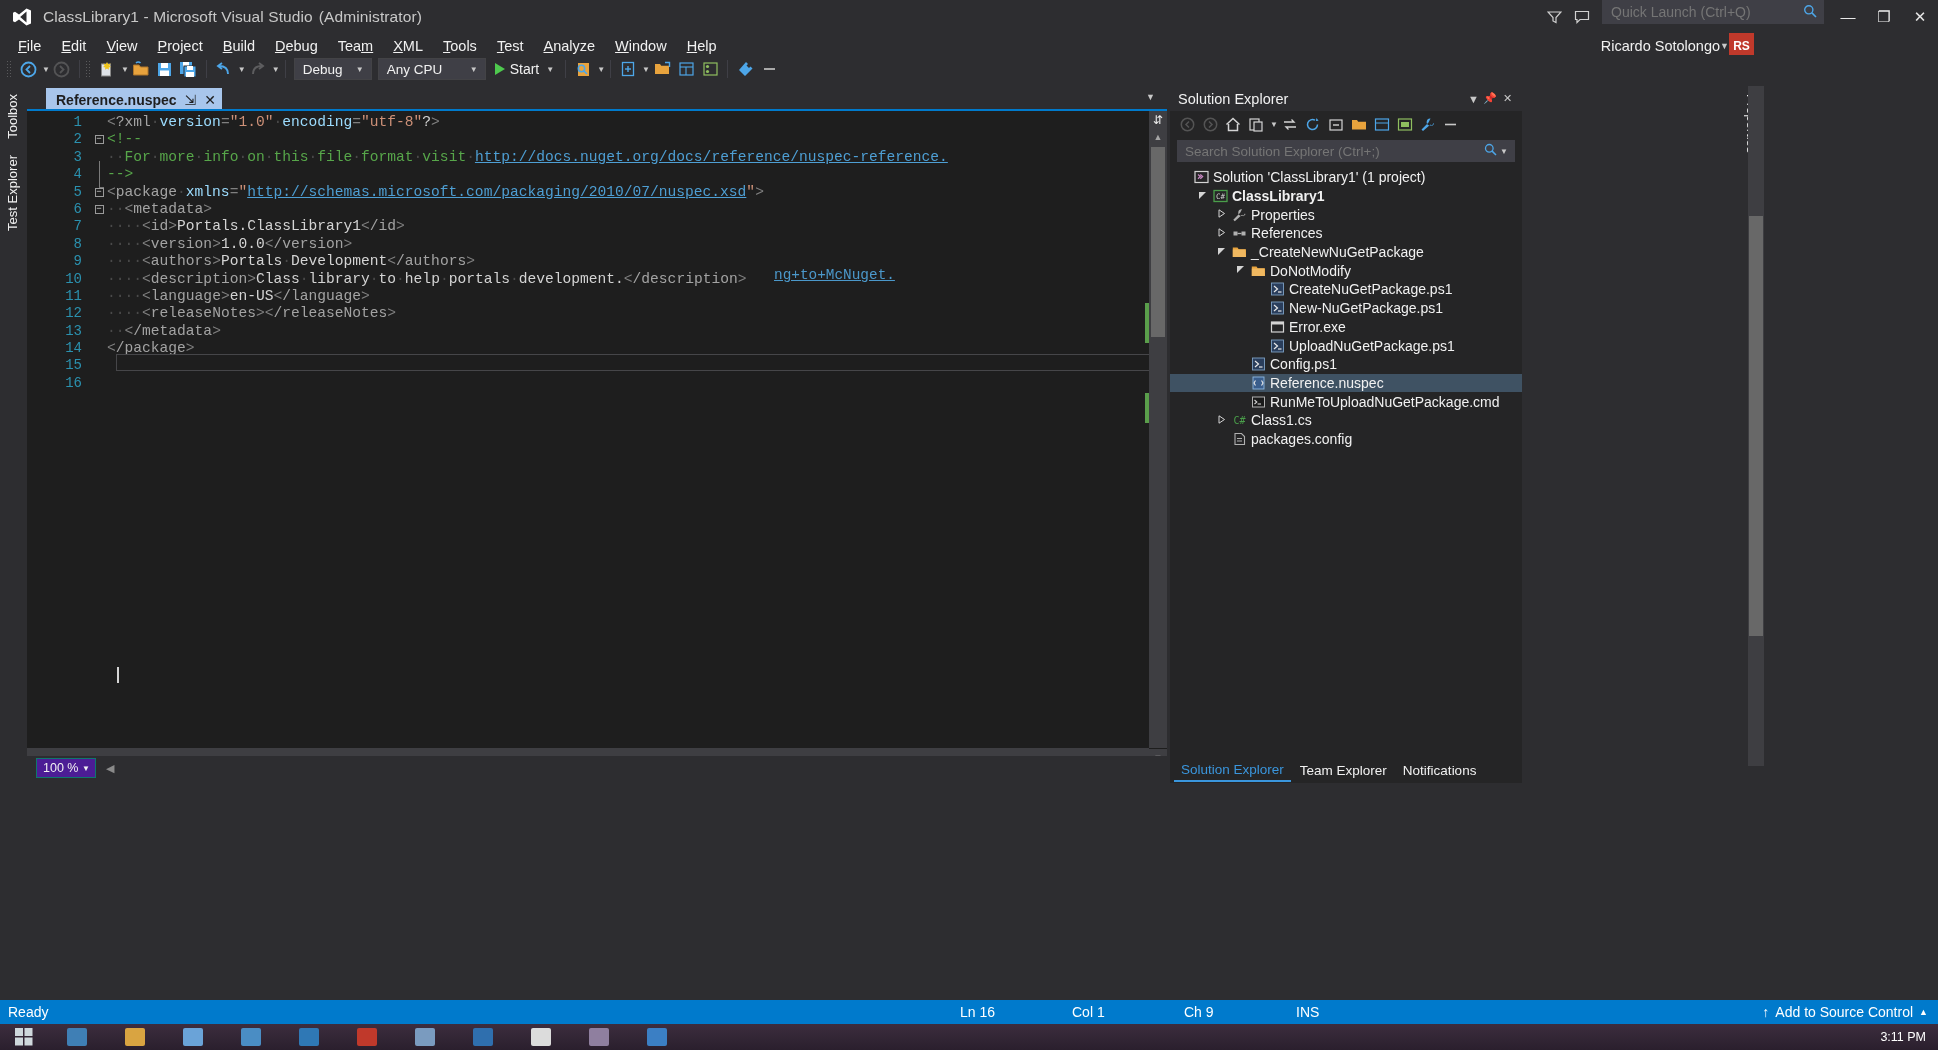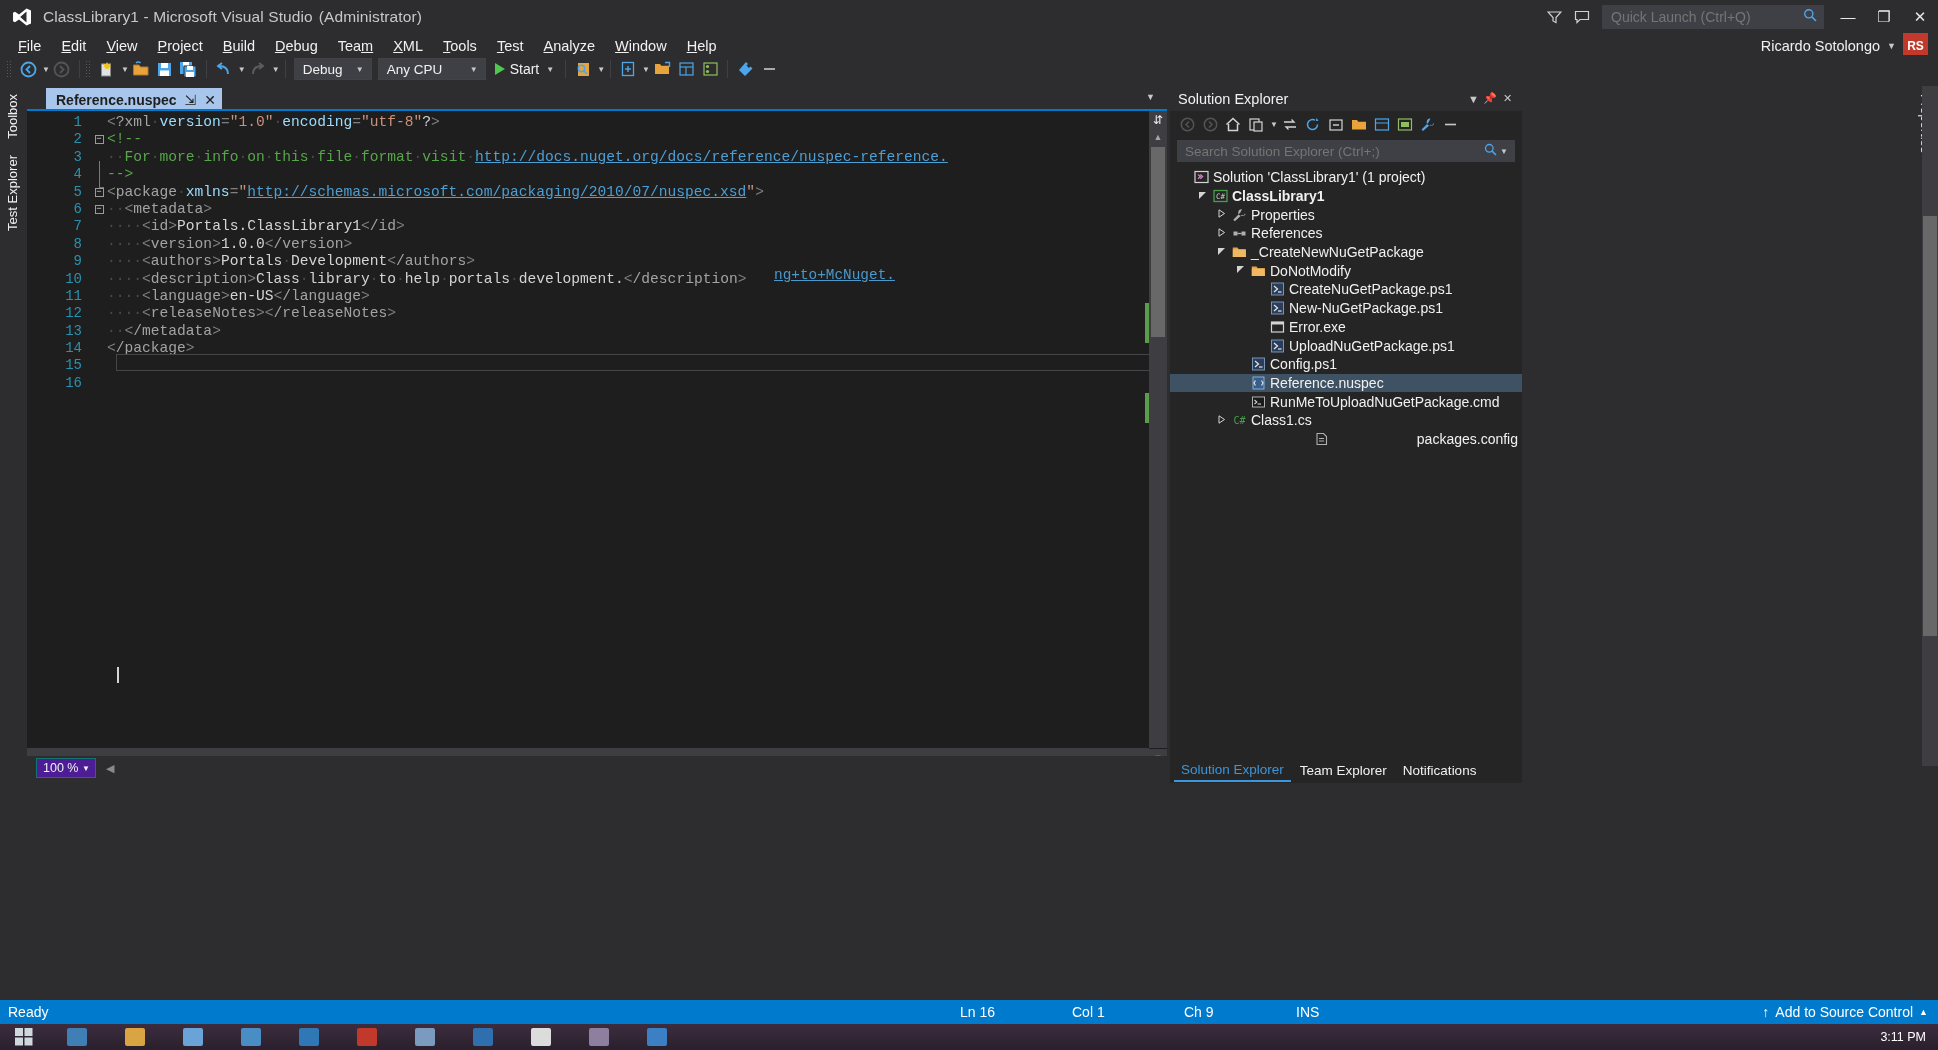--- a/index.html
+++ b/index.html
@@ -3,36 +3,36 @@
 <meta charset="utf-8">
 <style>
   * { box-sizing: border-box; margin: 0; padding: 0; }
   html, body {
     width: 1938px; height: 1050px;
     background: #2d2d30;
     font-family: "Liberation Sans", sans-serif;
     overflow: hidden;
     color: #f1f1f1;
   }
-  #app { position: relative; width: 1938px; height: 1050px; }
+  #app { position: relative; width: 1764px; height: 1050px; }
 
   
   .titlebar {
     position: absolute; top: 0; left: 0; width: 1938px; height: 33px;
     background: #2d2d30; display: flex; align-items: center;
   }
   .vs-logo {
     width: 22px; height: 22px; margin-left: 11px; margin-right: 10px;
     display: flex; align-items: center; justify-content: center;
   }
   .title-text { font-size: 15.5px; color: #c8c8c8; letter-spacing: .1px; }
   .title-admin { color: #c8c8c8; }
   .titlebar-right {
     position: absolute; right: 0; top: 0; height: 33px;
-    display: flex; align-items: center;
+    display: flex; 
   }
   .tb-icon {
     width: 28px; height: 33px; display: flex; align-items: center;
     justify-content: center; color: #c8c8c8;
   }
   .quick-launch {
     width: 222px; height: 24px; background: #3f3f46; border: 1px solid #3f3f46;
     display: flex; align-items: center; margin-right: 6px; margin-left: 6px;
   }
   .quick-launch input {
@@ -50,21 +50,21 @@
   .menubar {
     position: absolute; top: 33px; left: 0; width: 1938px; height: 25px;
     background: #2d2d30; display: flex; align-items: center; padding-left: 8px;
   }
   .menu-item {
     padding: 3px 10px; font-size: 14.5px; color: #f1f1f1; cursor: default;
   }
   .menu-item u { text-decoration: underline; }
   .user-area {
     position: absolute; right: 10px; top: 33px; height: 25px;
-    display: flex; align-items: center; gap: 7px;
+    display: flex; align-items: center; 
   }
   .user-name { font-size: 14.5px; color: #f1f1f1; }
   .user-caret { font-size: 9px; color: #c8c8c8; }
   .avatar {
     width: 25px; height: 25px; background: #c0392b; color: #fff;
     font-size: 12px; display: flex; align-items: center; justify-content: center;
     font-weight: bold;
   }
 
   
@@ -812,21 +812,21 @@
           <span class="texp"><svg width="9" height="9" viewBox="0 0 9 9">
               <path d="M2 0.8 L7.5 4.5 L2 8.2 Z" fill="none" stroke="#d4d4d4" stroke-width="1"></path>
             </svg></span>
           <span class="ticon">
             <svg width="15" height="14" viewBox="0 0 15 14">
               <text x="7.5" y="10.5" font-size="10" fill="#4a9e4a" text-anchor="middle" font-family="monospace">C#</text>
             </svg>
           </span>
           <span class="tlabel">Class1.cs</span>
         </div>
-        <div class="trow" style="padding-left: 44px; justify-content: space-between;">
+        <div class="trow" style="padding-left: 44px;">
           <span class="texp"></span>
           <span class="ticon">
             <svg width="15" height="14" viewBox="0 0 15 14">
               <path d="M3 1.5 H9.5 L12.5 4.5 V12.5 H3 Z" fill="none" stroke="#b0b0b0" stroke-width="1.1"></path>
               <path d="M5 6.5 H10 M5 9 H10" stroke="#b0b0b0" stroke-width="1"></path>
             </svg>
           </span>
           <span class="tlabel">packages.config</span>
         </div>
       </div>

